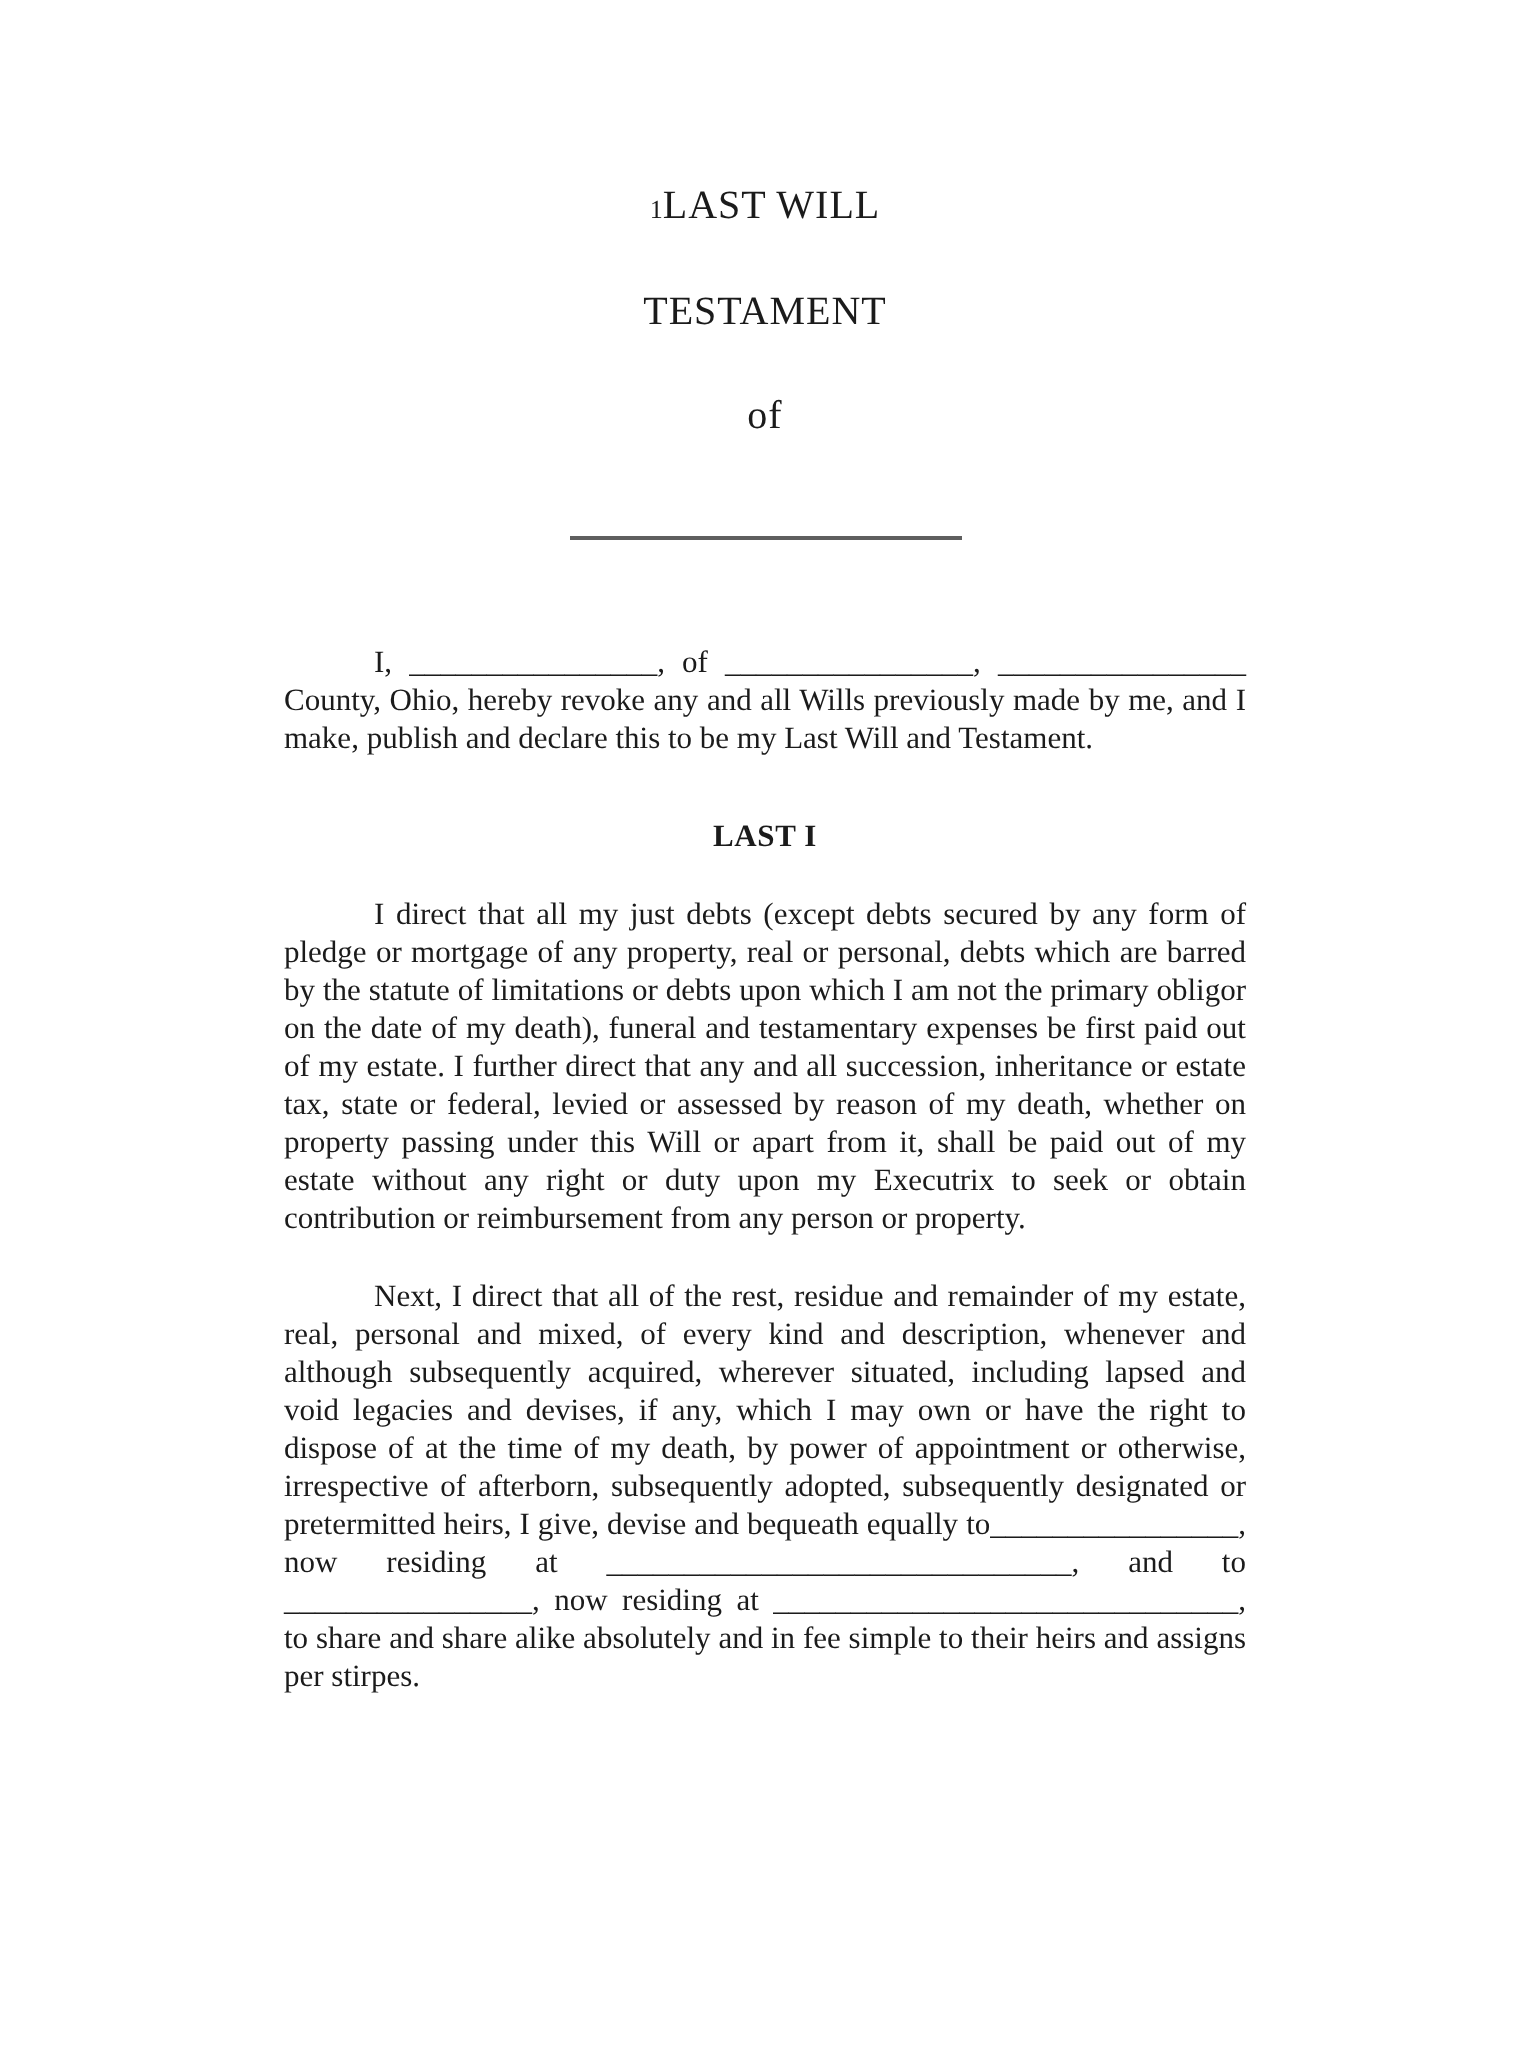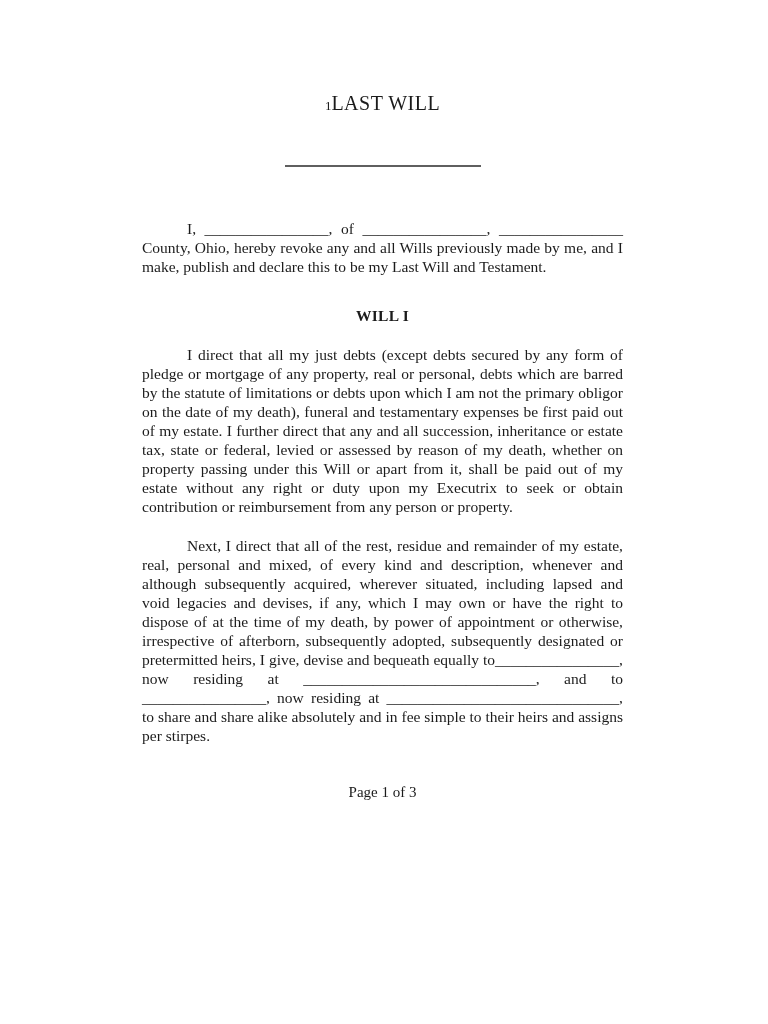--- a/index.html
+++ b/index.html
@@ -69,27 +69,28 @@
     line-height: 19px;
   }
 </style>
 </head>
 <body>
 
 <div class="page">
 
   <div class="title-block">
     <div class="title-line"><span class="fn-marker">1</span><span>LAST WILL</span></div>
+    <div class="title-line">TESTAMENT</div>
+    <div class="title-line">of</div>
     <div class="name-line"></div>
   </div>
 
   <p class="body-para opening">I, ________________, of ________________, ________________ County, Ohio, hereby revoke any and all Wills previously made by me, and I make, publish and declare this to be my Last Will and Testament.</p>
 
-  <h2 class="item-heading">WILL I</h2>
+  <h2 class="item-heading">LAST I</h2>
 
   <p class="body-para item-body">I direct that all my just debts (except debts secured by any form of pledge or mortgage of any property, real or personal, debts which are barred by the statute of limitations or debts upon which I am not the primary obligor on the date of my death), funeral and testamentary expenses be first paid out of my estate.  I further direct that any and all succession, inheritance or estate tax, state or federal, levied or assessed by reason of my death, whether on property passing under this Will or apart from it, shall be paid out of my estate without any right or duty upon my Executrix to seek or obtain contribution or reimbursement from any person or property.</p>
 
 
   <p class="body-para item-body">Next, I direct that all of the rest, residue and remainder of my estate, real, personal and mixed, of every kind and description, whenever and although subsequently acquired, wherever situated, including lapsed and void legacies and devises, if any, which I may own or have the right to dispose of at the time of my death, by power of appointment or otherwise, irrespective of afterborn, subsequently adopted, subsequently designated or pretermitted heirs, I give, devise and bequeath equally to________________, now residing at ______________________________, and to ________________, now residing at ______________________________, to share and share alike absolutely and in fee simple to their heirs and assigns per stirpes.</p>
 
-  <div class="footer">Page 1 of 3</div>
 
 </div>
 
 </body></html>

